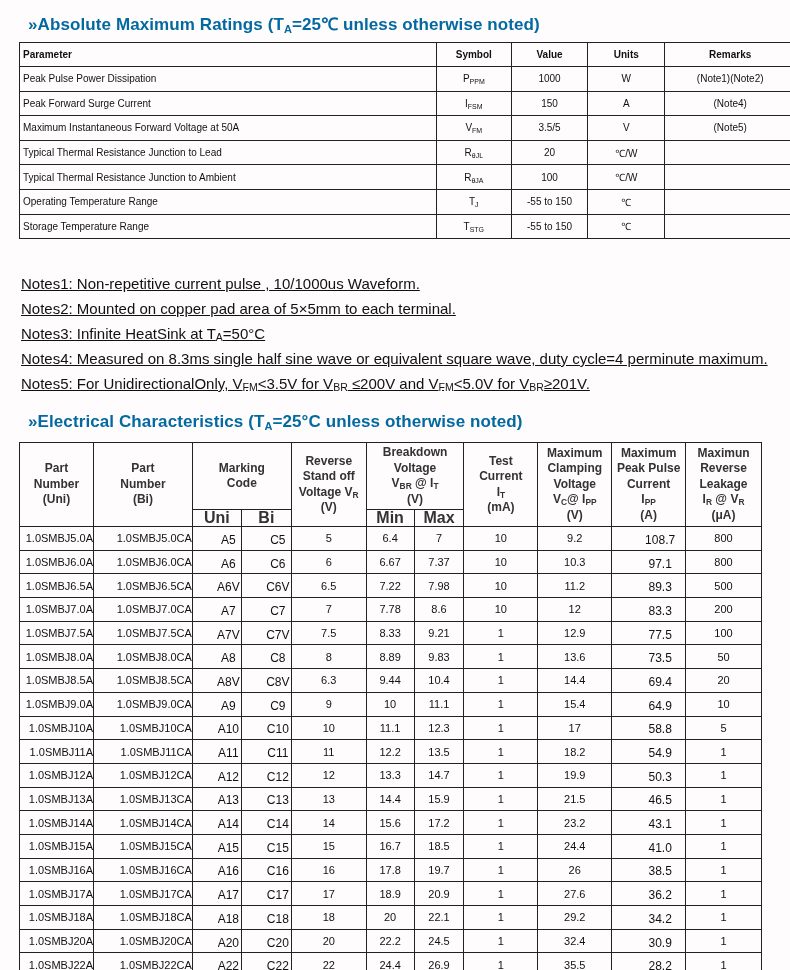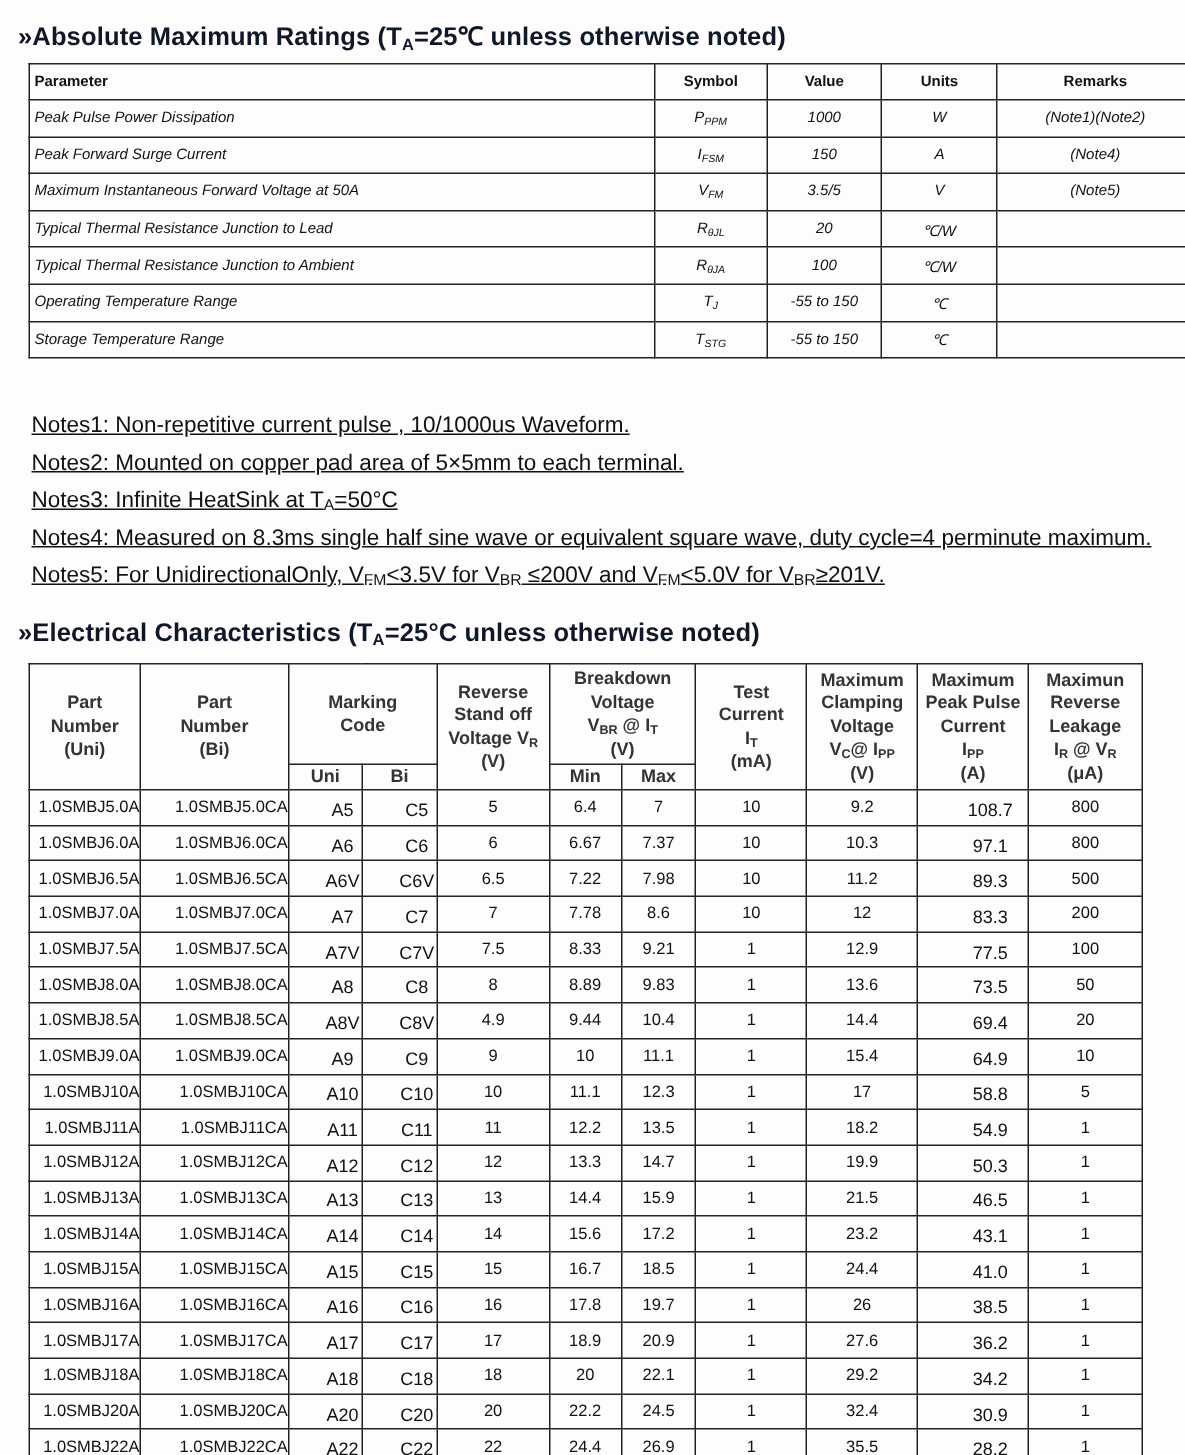--- a/index.html
+++ b/index.html
@@ -1,53 +1,53 @@
 <!DOCTYPE html>
 <html><head>
 <meta charset="utf-8">
 <style>
   html, body { margin: 0; padding: 0; }
   body {
     width: 790px; height: 970px; background: #fefcfc;
     font-family: "Liberation Sans", sans-serif; color: #111; position: relative; overflow: hidden;
   }
   .section-title {
-    position: absolute; left: 12px; font-weight: bold; font-size: 17px; color: #0f172a;
+    position: absolute; left: 28px; font-weight: bold; font-size: 17px; color: #0369a1;
     white-space: nowrap; letter-spacing: 0.1px;
   }
   .section-title sub { font-size: 11px; vertical-align: -3px; line-height: 0; }
   .t1 { top: 12px; }
   .t2 { top: 412px; }
 
   table { border-collapse: collapse; position: absolute; background: #fefcfc; }
   td, th { border: 1.5px solid #222; padding: 0; }
   sub { font-size: 70%; vertical-align: -2px; line-height: 0; }
 
   
   #abs-table { left: 19px; top: 42px; width: 777px; font-size: 10px; }
   #abs-table th { font-weight: bold; height: 23px; }
-  #abs-table td { height: 23.6px; text-align: center; font-style: italic; }
+  #abs-table td { height: 23.6px; text-align: center; }
   #abs-table th.param, #abs-table td.param { text-align: left; padding-left: 3px; }
   #abs-table col.c1 { width: 399px; }
   #abs-table col.c2 { width: 72px; }
   #abs-table col.c3 { width: 73px; }
   #abs-table col.c4 { width: 74px; }
   #abs-table col.c5 { width: 125px; }
 
   
   .notes { position: absolute; left: 21px; top: 271px; font-size: 15px; text-decoration: underline; }
   .note { height: 25px; line-height: 25px; white-space: nowrap; }
 
   
   #elec-table { left: 19px; top: 442px; width: 743px; font-size: 11px; }
   #elec-table th { font-weight: bold; color: #333; font-size: 12px; line-height: 15.5px; text-align: center; vertical-align: middle; }
   #elec-table td { height: 19.7px; text-align: center; font-size: 11px; }
   #elec-table td.part { text-align: right; padding-left: 3px; }
   #elec-table td.mark { font-size: 12px; padding-top: 3px; padding-left: 23px; }
-  #elec-table .sub-h { height: 16px; font-size: 12px; margin-top: 36px; }
+  #elec-table .sub-h { height: 16px; font-size: 16px; margin-top: 36px; }
   #elec-table col.k1 { width: 74px; }
   #elec-table col.k2 { width: 99px; }
   #elec-table col.k3 { width: 49px; }
   #elec-table col.k4 { width: 50px; }
   #elec-table col.k5 { width: 75px; }
   #elec-table col.k6 { width: 48px; }
   #elec-table col.k7 { width: 50px; }
   #elec-table col.k8 { width: 74px; }
   #elec-table col.k9 { width: 74px; }
   #elec-table col.k10 { width: 74px; }
@@ -292,21 +292,21 @@
         <td class="">1</td>
         <td class="">13.6</td>
         <td class="mark">73.5</td>
         <td class="">50</td>
       </tr>
       <tr>
         <td class="part">1.0SMBJ8.5A</td>
         <td class="part">1.0SMBJ8.5CA</td>
         <td class="mark">A8V</td>
         <td class="mark">C8V</td>
-        <td class="">4.9</td>
+        <td class="">6.3</td>
         <td class="">9.44</td>
         <td class="">10.4</td>
         <td class="">1</td>
         <td class="">14.4</td>
         <td class="mark">69.4</td>
         <td class="">20</td>
       </tr>
       <tr>
         <td class="part">1.0SMBJ9.0A</td>
         <td class="part">1.0SMBJ9.0CA</td>

